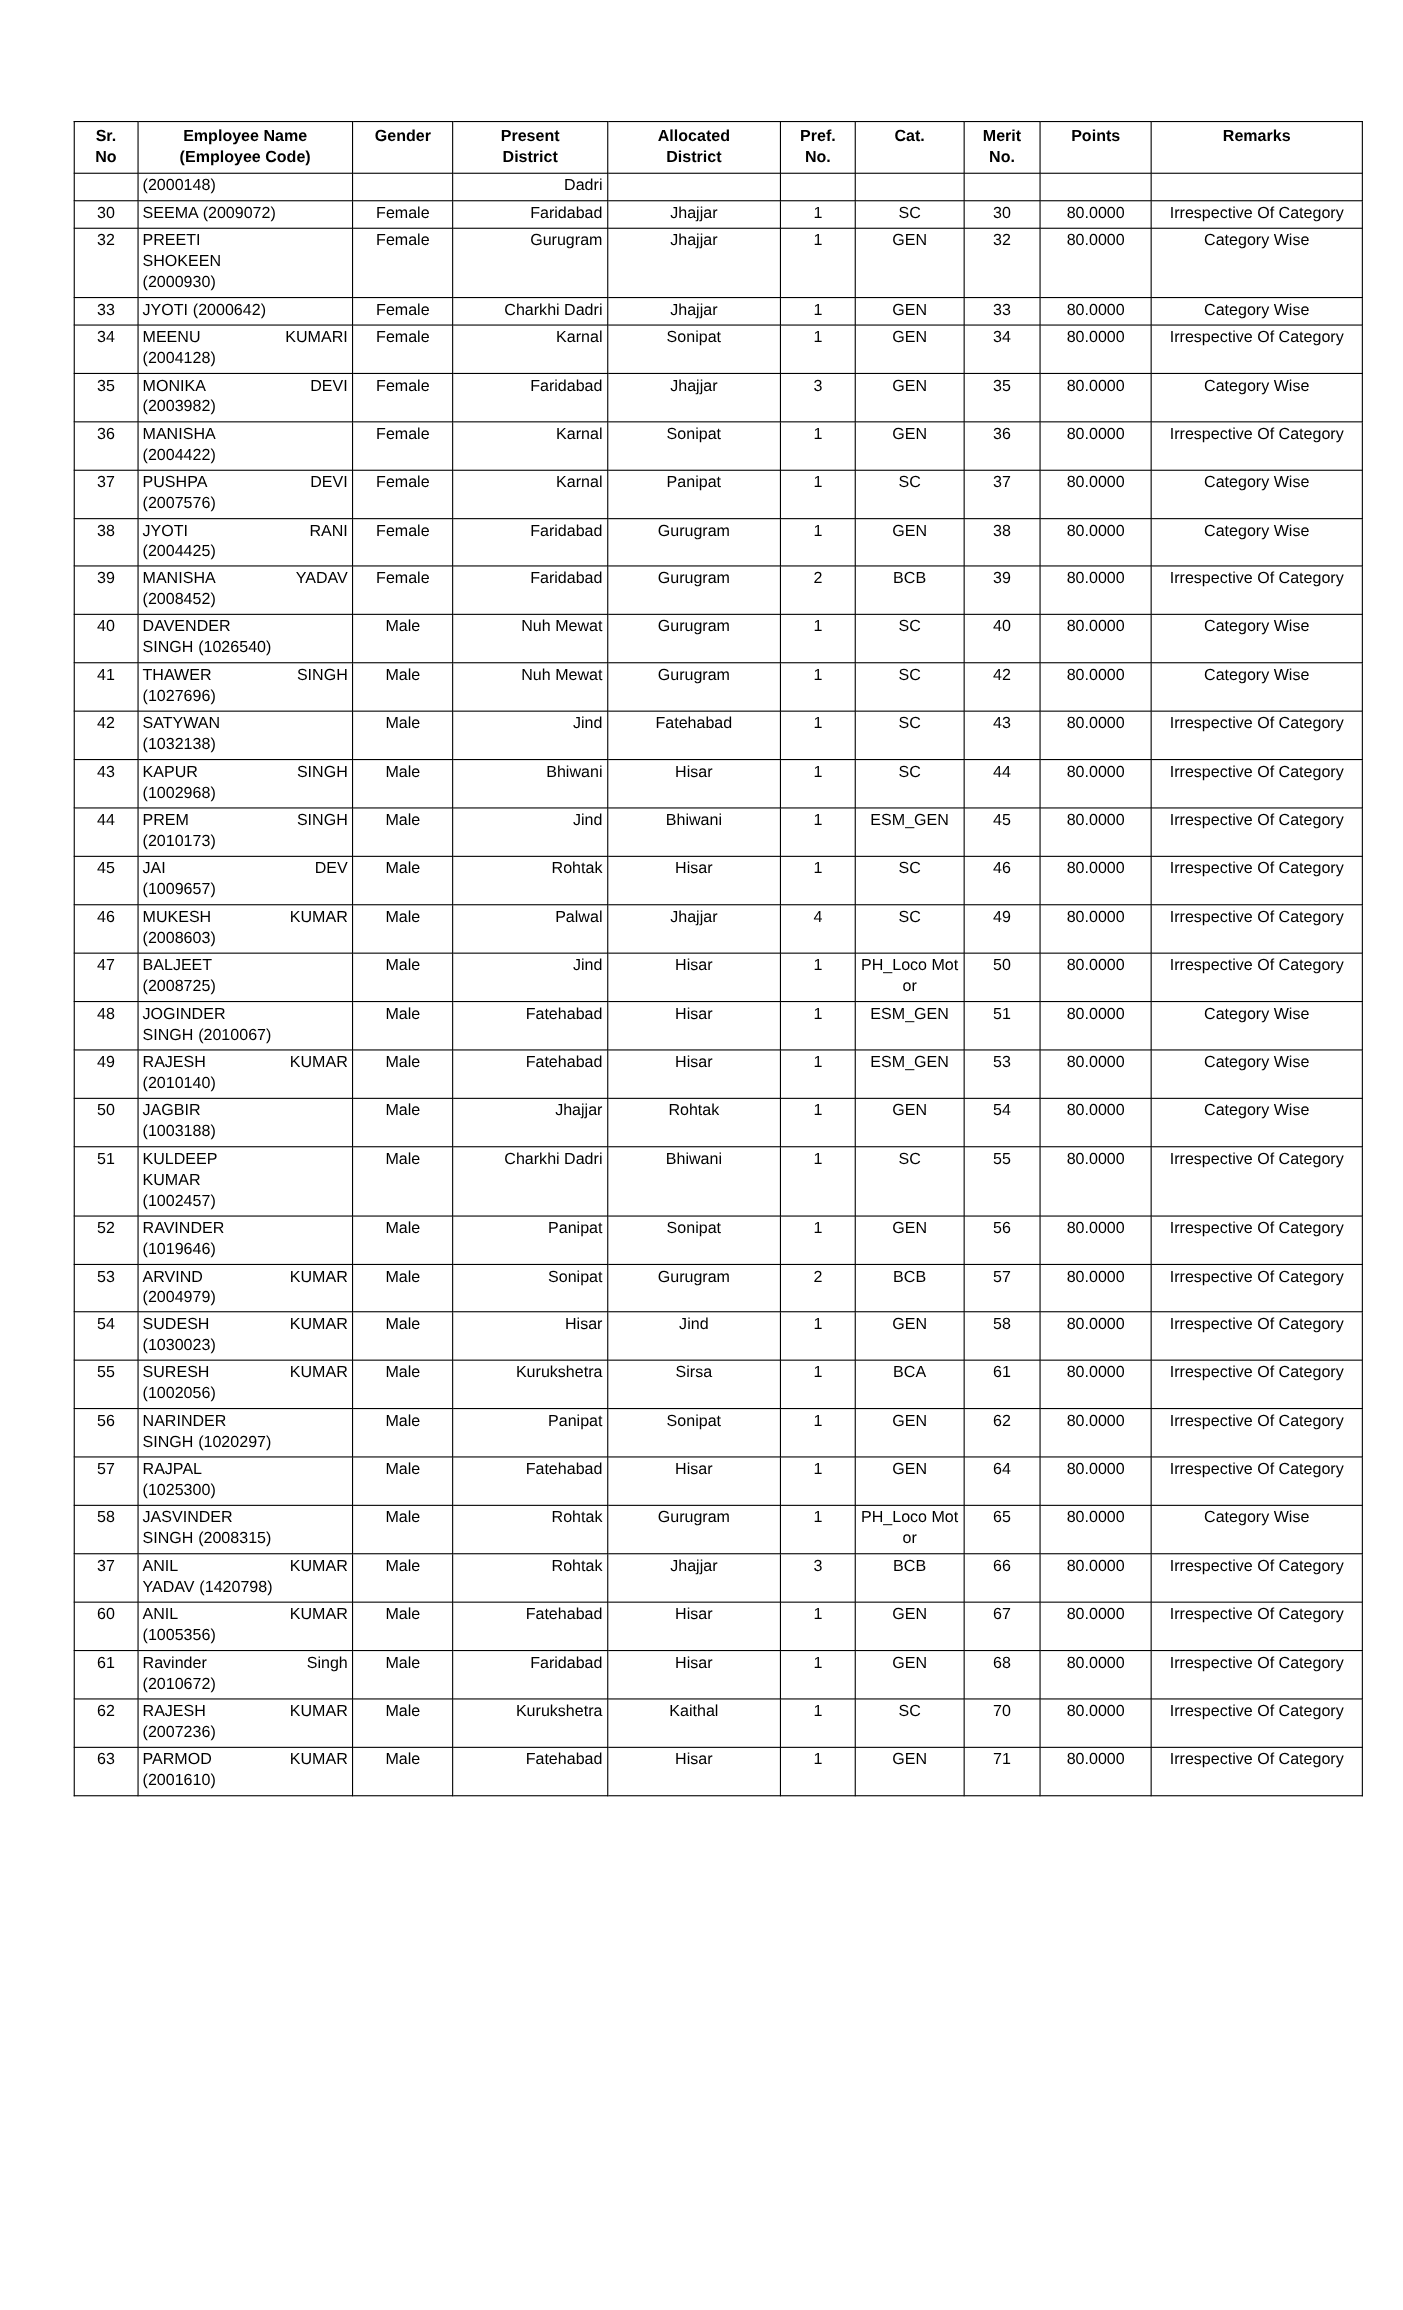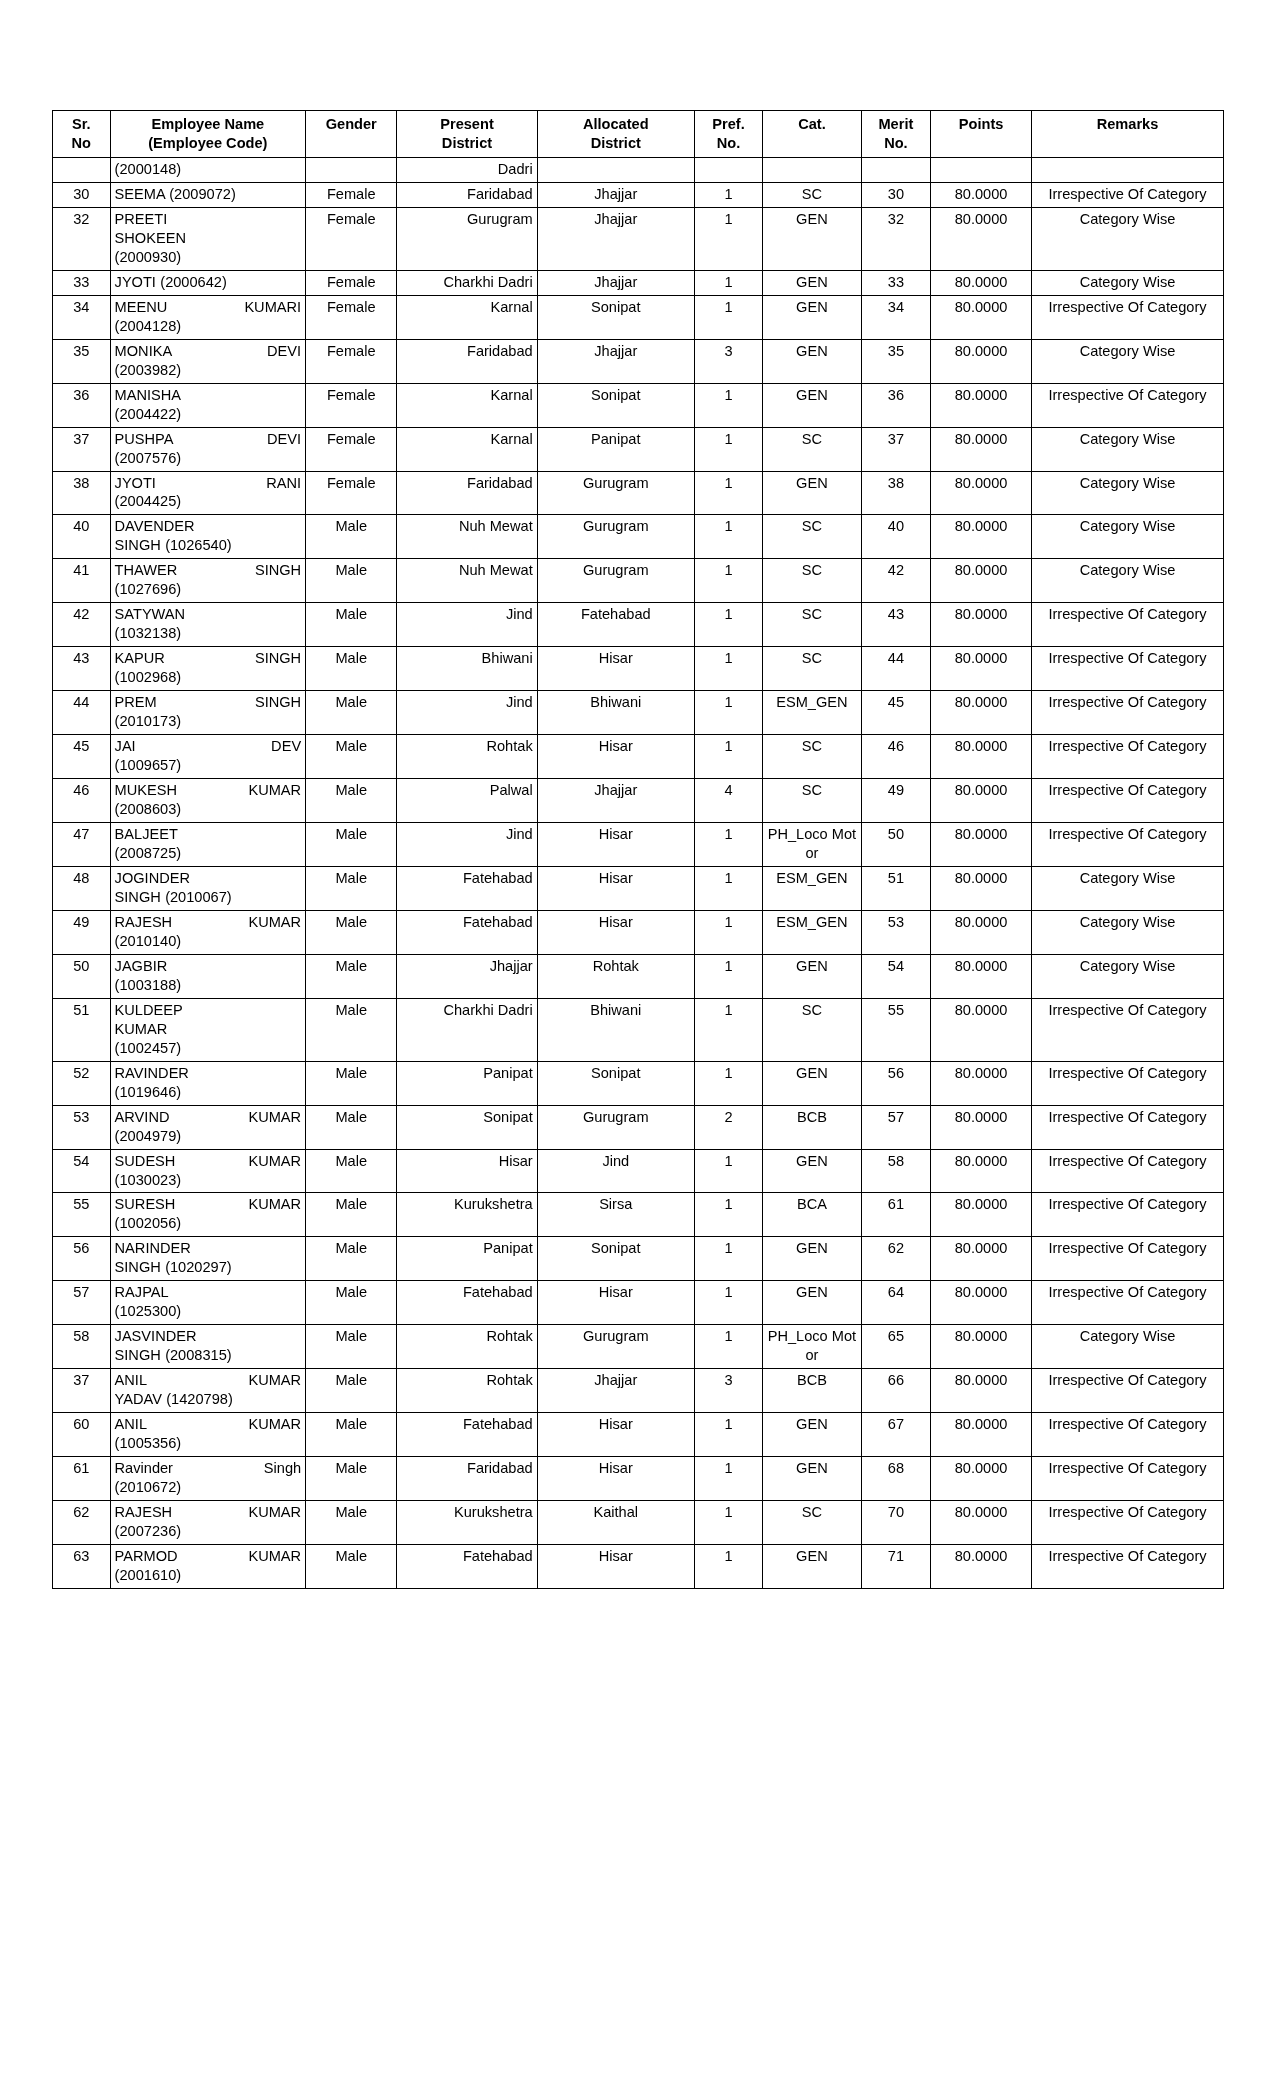--- a/index.html
+++ b/index.html
@@ -19,21 +19,21 @@
   .page {
     position: absolute;
     left: 0;
     top: 0;
     width: 1275px;
     height: 2100px;
     background: #ffffff;
   }
   .table-wrap {
     position: absolute;
-    left: 52px;
+    left: 67px;
     top: 110px;
     width: 1172px;
   }
   table.alloc {
     border-collapse: collapse;
     table-layout: fixed;
     width: 1172px;
     font-size: 14.6px;
     line-height: 1.30;
   }
@@ -271,20 +271,35 @@
             <td class="gender">Female</td>
             <td class="present">Faridabad</td>
             <td class="alloc">Gurugram</td>
             <td class="pref">1</td>
             <td class="cat">GEN</td>
             <td class="merit">38</td>
             <td class="points">80.0000</td>
             <td class="remarks">Category Wise</td>
           </tr>
           <tr>
+            <td class="sr">39</td>
+            <td class="name">
+              <span class="jline">MANISHA YADAV</span>
+              <span class="jline single">(2008452)</span>
+            </td>
+            <td class="gender">Female</td>
+            <td class="present">Faridabad</td>
+            <td class="alloc">Gurugram</td>
+            <td class="pref">2</td>
+            <td class="cat">BCB</td>
+            <td class="merit">39</td>
+            <td class="points">80.0000</td>
+            <td class="remarks">Irrespective Of Category</td>
+          </tr>
+          <tr>
             <td class="sr">40</td>
             <td class="name">
               <span class="jline single">DAVENDER</span>
               <span class="jline single">SINGH (1026540)</span>
             </td>
             <td class="gender">Male</td>
             <td class="present">Nuh Mewat</td>
             <td class="alloc">Gurugram</td>
             <td class="pref">1</td>
             <td class="cat">SC</td>

